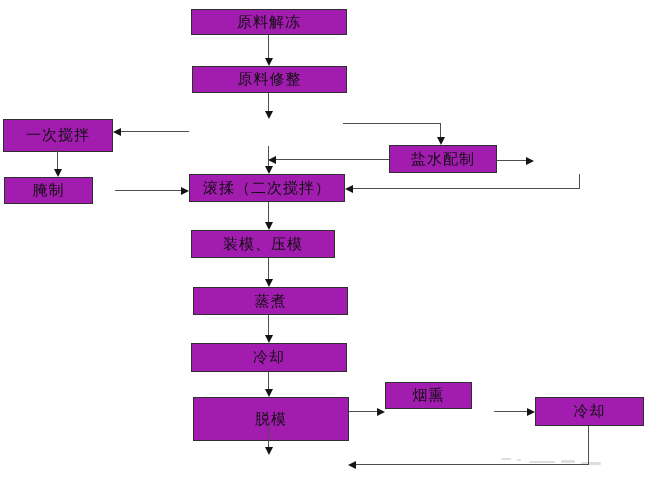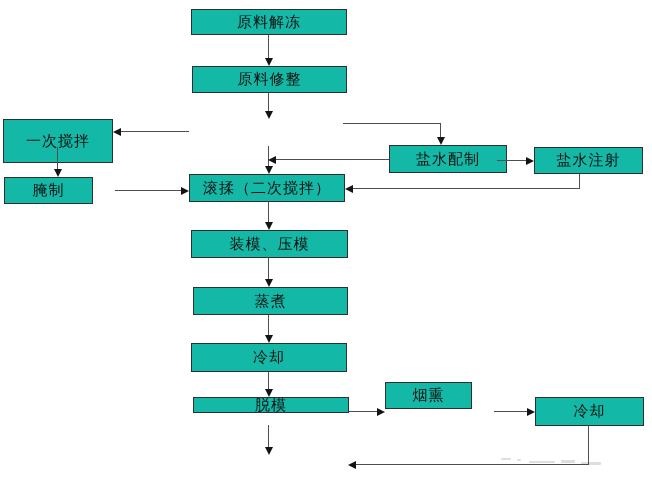--- a/index.html
+++ b/index.html
@@ -1,21 +1,21 @@
 <!DOCTYPE html>
 <html><head>
 <meta charset="utf-8">
 <style>
   html,body{margin:0;padding:0;background:#ffffff;}
   .canvas{
     position:relative;width:652px;height:486px;background:#ffffff;overflow:hidden;
     font-family:"Liberation Sans","DejaVu Sans",sans-serif;
   }
   .node{
-    position:absolute;box-sizing:border-box;background:#14b8a6;
+    position:absolute;box-sizing:border-box;background:#a21caf;
     border:1px solid #2f2f2f;
     display:flex;align-items:center;justify-content:center;
     font-size:15px;color:#0f0f0f;letter-spacing:1px;white-space:nowrap;
   }
   .hline{position:absolute;height:1px;background:#4f4f4f;}
   .vline{position:absolute;width:1px;background:#4f4f4f;}
   .arr{position:absolute;width:0;height:0;}
   .arr-down{border-left:4px solid transparent;border-right:4px solid transparent;border-top:8px solid #141414;}
   .arr-left{border-top:4px solid transparent;border-bottom:4px solid transparent;border-right:8px solid #141414;}
   .arr-right{border-top:4px solid transparent;border-bottom:4px solid transparent;border-left:8px solid #141414;}
@@ -23,30 +23,29 @@
   .watermark i{position:absolute;display:block;background:rgba(70,70,70,0.18);border-radius:1px;}
 </style>
 </head>
 <body>
 
 <div class="canvas">
 
   <div class="node" style="left:191px;top:9px;width:156px;height:26px">原料解冻</div>
   <div class="node" style="left:192px;top:66px;width:155px;height:27px">原料修整</div>
   <div class="node" style="left:189px;top:174px;width:156px;height:28px">滚揉（二次搅拌）</div>
-  <div class="node" style="left:191px;top:230px;width:157px;height:28px">装模、压模</div>
+  <div class="node" style="left:191px;top:230px;width:144px;height:28px">装模、压模</div>
   <div class="node" style="left:193px;top:287px;width:155px;height:28px">蒸煮</div>
   <div class="node" style="left:191px;top:343px;width:156px;height:29px">冷却</div>
-  <div class="node" style="left:193px;top:397px;width:156px;height:16px">脱模</div>
+  <div class="node" style="left:193px;top:397px;width:156px;height:44px">脱模</div>
 
-  <div class="node" style="left:3px;top:119px;width:110px;height:44px">一次搅拌</div>
+  <div class="node" style="left:3px;top:119px;width:110px;height:33px">一次搅拌</div>
   <div class="node" style="left:4px;top:177px;width:89px;height:27px">腌制</div>
 
-  <div class="node" style="left:389px;top:145px;width:118px;height:28px">盐水配制</div>
-  <div class="node" style="left:534px;top:147px;width:109px;height:27px">盐水注射</div>
+  <div class="node" style="left:389px;top:145px;width:108px;height:28px">盐水配制</div>
   <div class="node" style="left:385px;top:382px;width:87px;height:27px">烟熏</div>
   <div class="node" style="left:535px;top:397px;width:109px;height:29px">冷却</div>
 
   <div class="vline" style="left:268px;top:35px;height:23px"></div>
   <div class="arr arr-down" style="left:265px;top:58px"></div>
 
   <div class="vline" style="left:268px;top:93px;height:18px"></div>
   <div class="arr arr-down" style="left:265px;top:111px"></div>
 
   <div class="vline" style="left:268px;top:146px;height:20px"></div>

